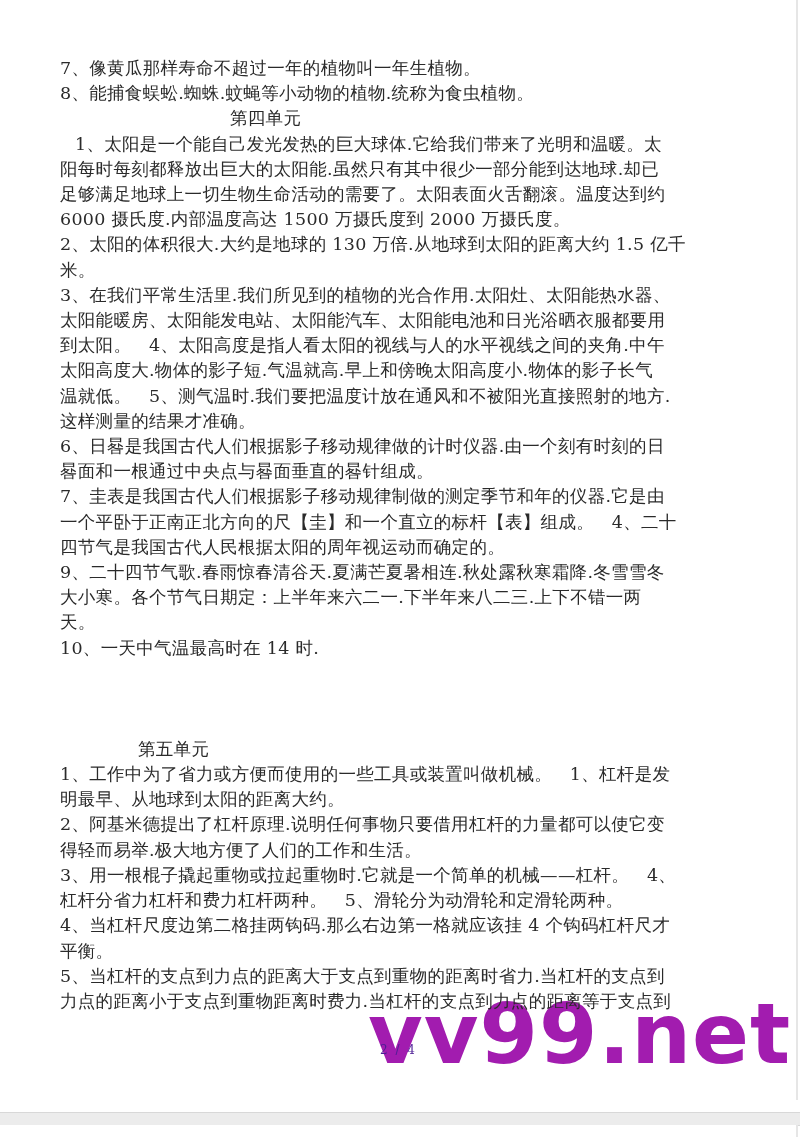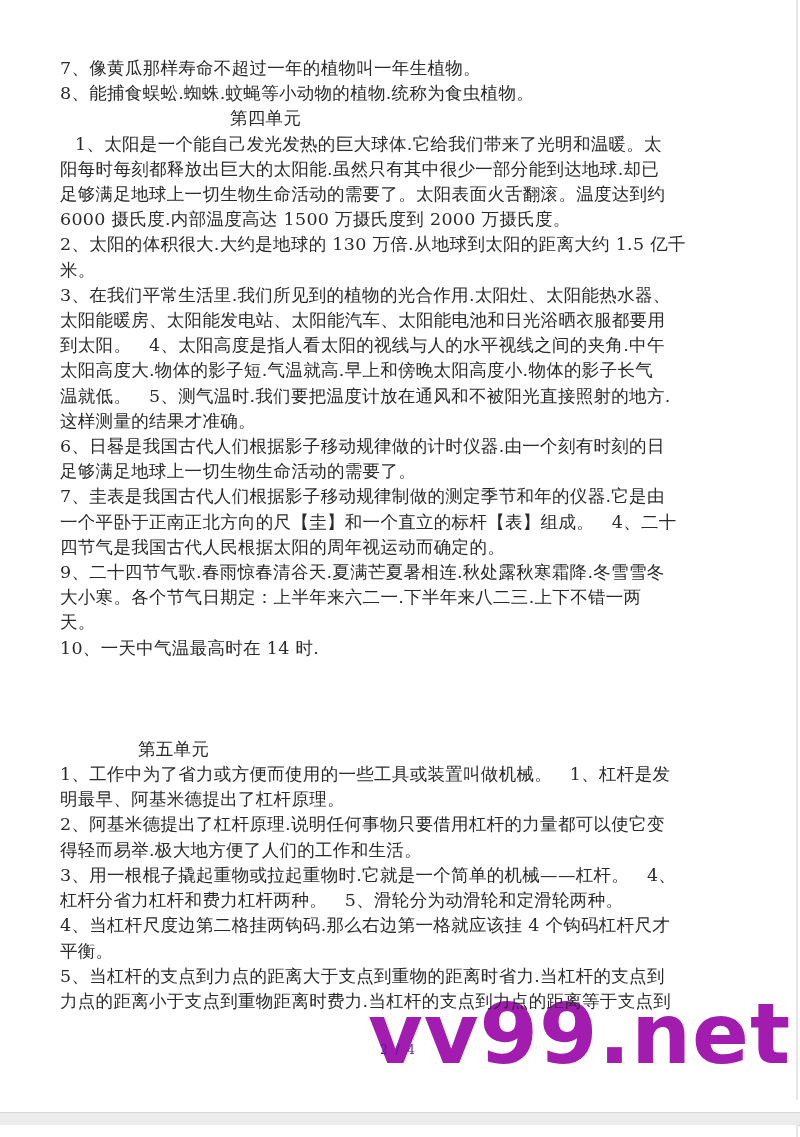--- a/index.html
+++ b/index.html
@@ -67,34 +67,34 @@
     <p>6000 摄氏度.内部温度高达 1500 万摄氏度到 2000 万摄氏度。</p>
     <p>2、太阳的体积很大.大约是地球的 130 万倍.从地球到太阳的距离大约 1.5 亿千</p>
     <p>米。</p>
     <p>3、在我们平常生活里.我们所见到的植物的光合作用.太阳灶、太阳能热水器、</p>
     <p>太阳能暖房、太阳能发电站、太阳能汽车、太阳能电池和日光浴晒衣服都要用</p>
     <p>到太阳。　4、太阳高度是指人看太阳的视线与人的水平视线之间的夹角.中午</p>
     <p>太阳高度大.物体的影子短.气温就高.早上和傍晚太阳高度小.物体的影子长气</p>
     <p>温就低。　5、测气温时.我们要把温度计放在通风和不被阳光直接照射的地方.</p>
     <p>这样测量的结果才准确。</p>
     <p>6、日晷是我国古代人们根据影子移动规律做的计时仪器.由一个刻有时刻的日</p>
-    <p>足够满足地球上一切生物生命活动的需要了。</p>
+    <p>晷面和一根通过中央点与晷面垂直的晷针组成。</p>
     <p>7、圭表是我国古代人们根据影子移动规律制做的测定季节和年的仪器.它是由</p>
     <p>一个平卧于正南正北方向的尺【圭】和一个直立的标杆【表】组成。　4、二十</p>
     <p>四节气是我国古代人民根据太阳的周年视运动而确定的。</p>
     <p>9、二十四节气歌.春雨惊春清谷天.夏满芒夏暑相连.秋处露秋寒霜降.冬雪雪冬</p>
     <p>大小寒。各个节气日期定：上半年来六二一.下半年来八二三.上下不错一两</p>
     <p>天。</p>
     <p>10、一天中气温最高时在 14 时.</p>
 
     <div class="gap"></div>
 
     <p class="heading5">第五单元</p>
     <p>1、工作中为了省力或方便而使用的一些工具或装置叫做机械。　1、杠杆是发</p>
-    <p>明最早、阿基米德提出了杠杆原理。</p>
+    <p>明最早、从地球到太阳的距离大约。</p>
     <p>2、阿基米德提出了杠杆原理.说明任何事物只要借用杠杆的力量都可以使它变</p>
     <p>得轻而易举.极大地方便了人们的工作和生活。</p>
     <p>3、用一根棍子撬起重物或拉起重物时.它就是一个简单的机械——杠杆。　4、</p>
     <p>杠杆分省力杠杆和费力杠杆两种。　5、滑轮分为动滑轮和定滑轮两种。</p>
     <p>4、当杠杆尺度边第二格挂两钩码.那么右边第一格就应该挂 4 个钩码杠杆尺才</p>
     <p>平衡。</p>
     <p>5、当杠杆的支点到力点的距离大于支点到重物的距离时省力.当杠杆的支点到</p>
     <p>力点的距离小于支点到重物距离时费力.当杠杆的支点到力点的距离等于支点到</p>
   </div>
 

